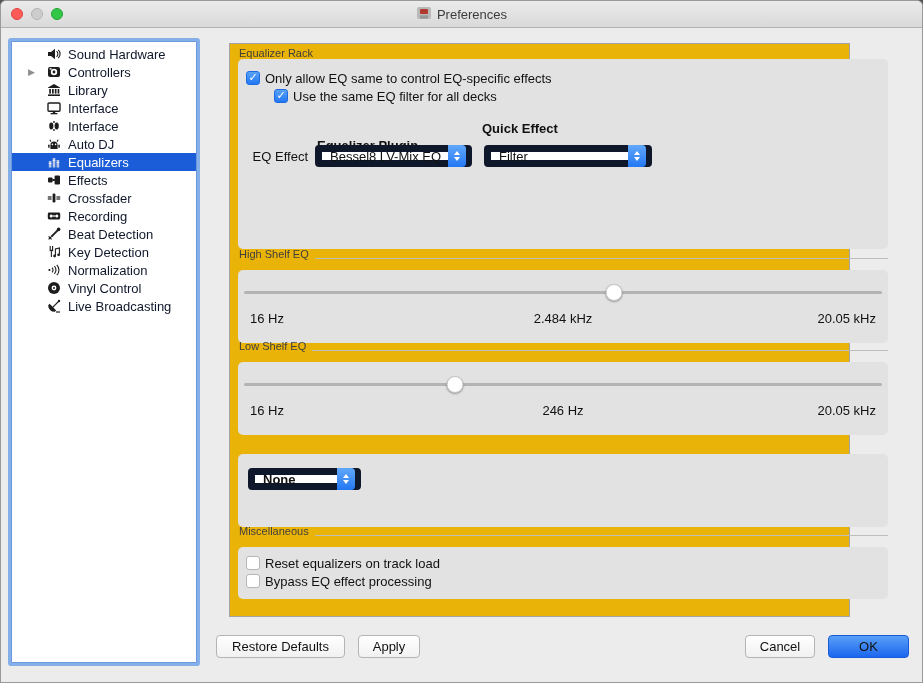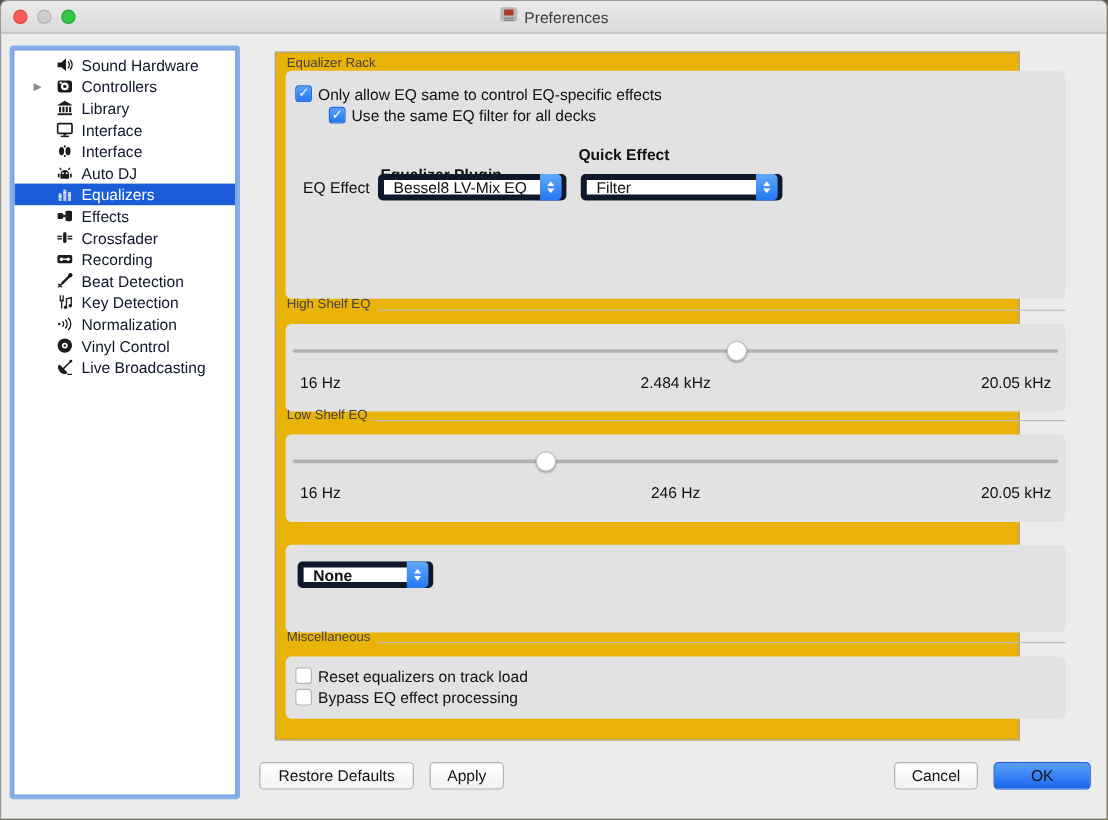--- a/index.html
+++ b/index.html
@@ -50,21 +50,21 @@
   }
   
   .cb-row { position:absolute; display:flex; align-items:center; gap:5px; height:18px; }
   .checkbox { width:14px; height:14px; border-radius:3px; background:#fff;
     border:1px solid #b6b6b6; position:relative; flex:0 0 14px; }
   .checkbox.checked { background:linear-gradient(#59a3f7,#2377f3); border-color:#1e6ae4; }
   .checkbox.checked::after { content:"✓"; position:absolute; left:1.5px; top:-1px;
     color:#fff; font-size:11px; font-weight:bold; }
   .cb-label { font-size:13px; color:#111; white-space:nowrap; }
   
-  .combo { position:absolute; height:22px; background:#fff; border:5px solid #0f172a;
+  .combo { position:absolute; height:22px; background:#fff; border:7px solid #0f172a;
     border-radius:4px; display:flex; align-items:center; cursor:default; }
   .combo-value { flex:1; font-size:13px; color:#111; padding-left:8px; white-space:nowrap; overflow:hidden; }
   .combo-cap { width:18px; height:22px; margin:-1px -1px -1px 0; border-radius:0 4px 4px 0;
     background:linear-gradient(#61a8fa,#2377f3); display:flex; flex-direction:column;
     align-items:center; justify-content:center; gap:2px; }
   .arr-up { width:0; height:0; border-left:3.5px solid transparent; border-right:3.5px solid transparent; border-bottom:4px solid #fff; }
   .arr-dn { width:0; height:0; border-left:3.5px solid transparent; border-right:3.5px solid transparent; border-top:4px solid #fff; }
   
   .col-header { position:absolute; font-size:13px; font-weight:bold; color:#111; white-space:nowrap; }
   .field-label { position:absolute; font-size:13px; color:#111; text-align:right; white-space:nowrap; }

